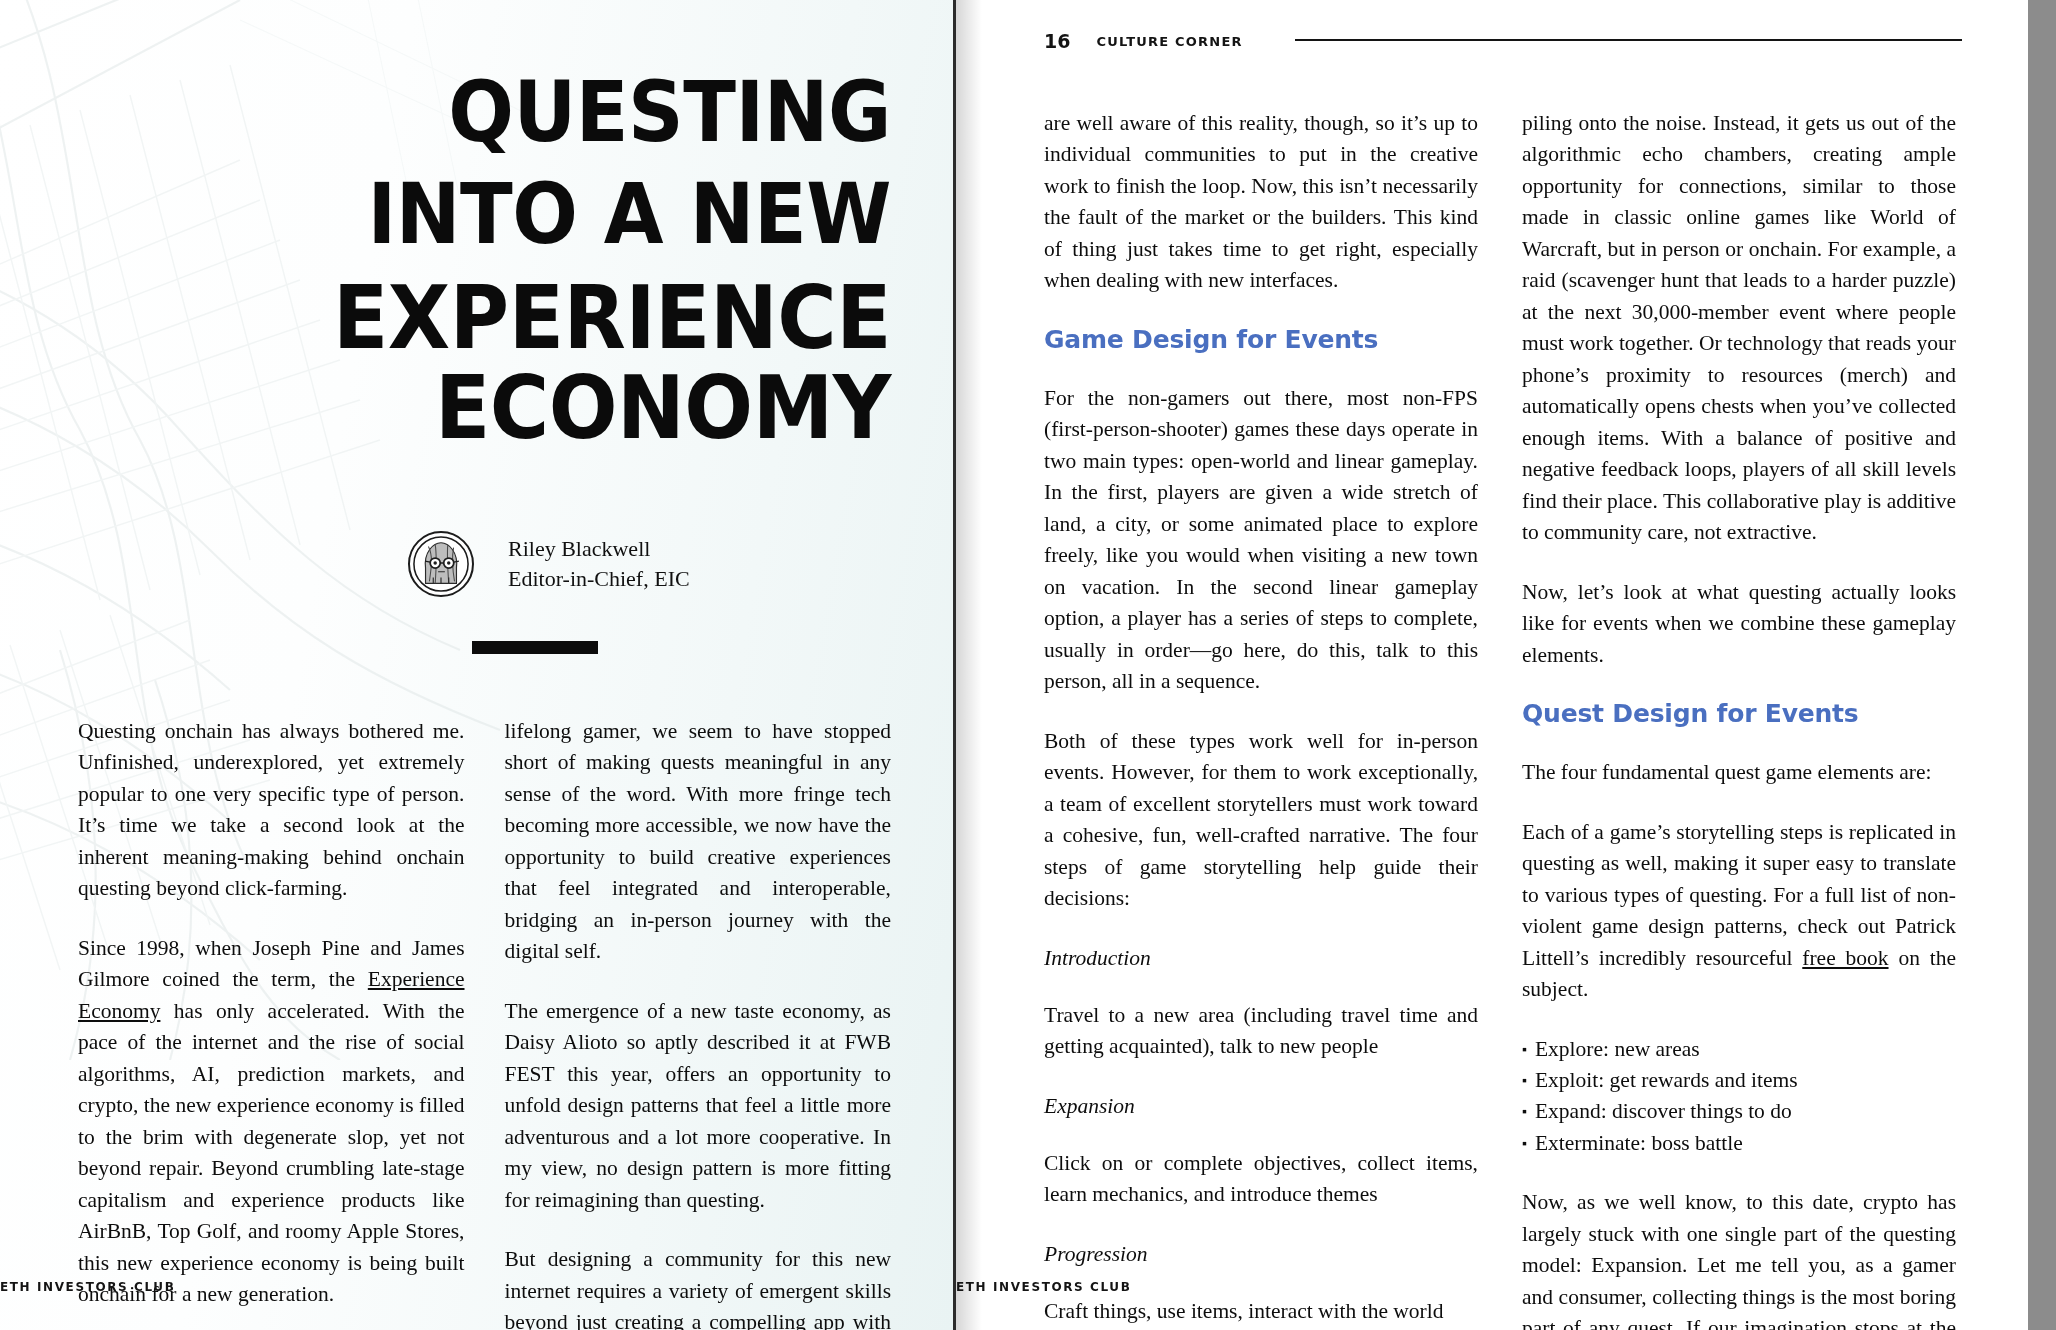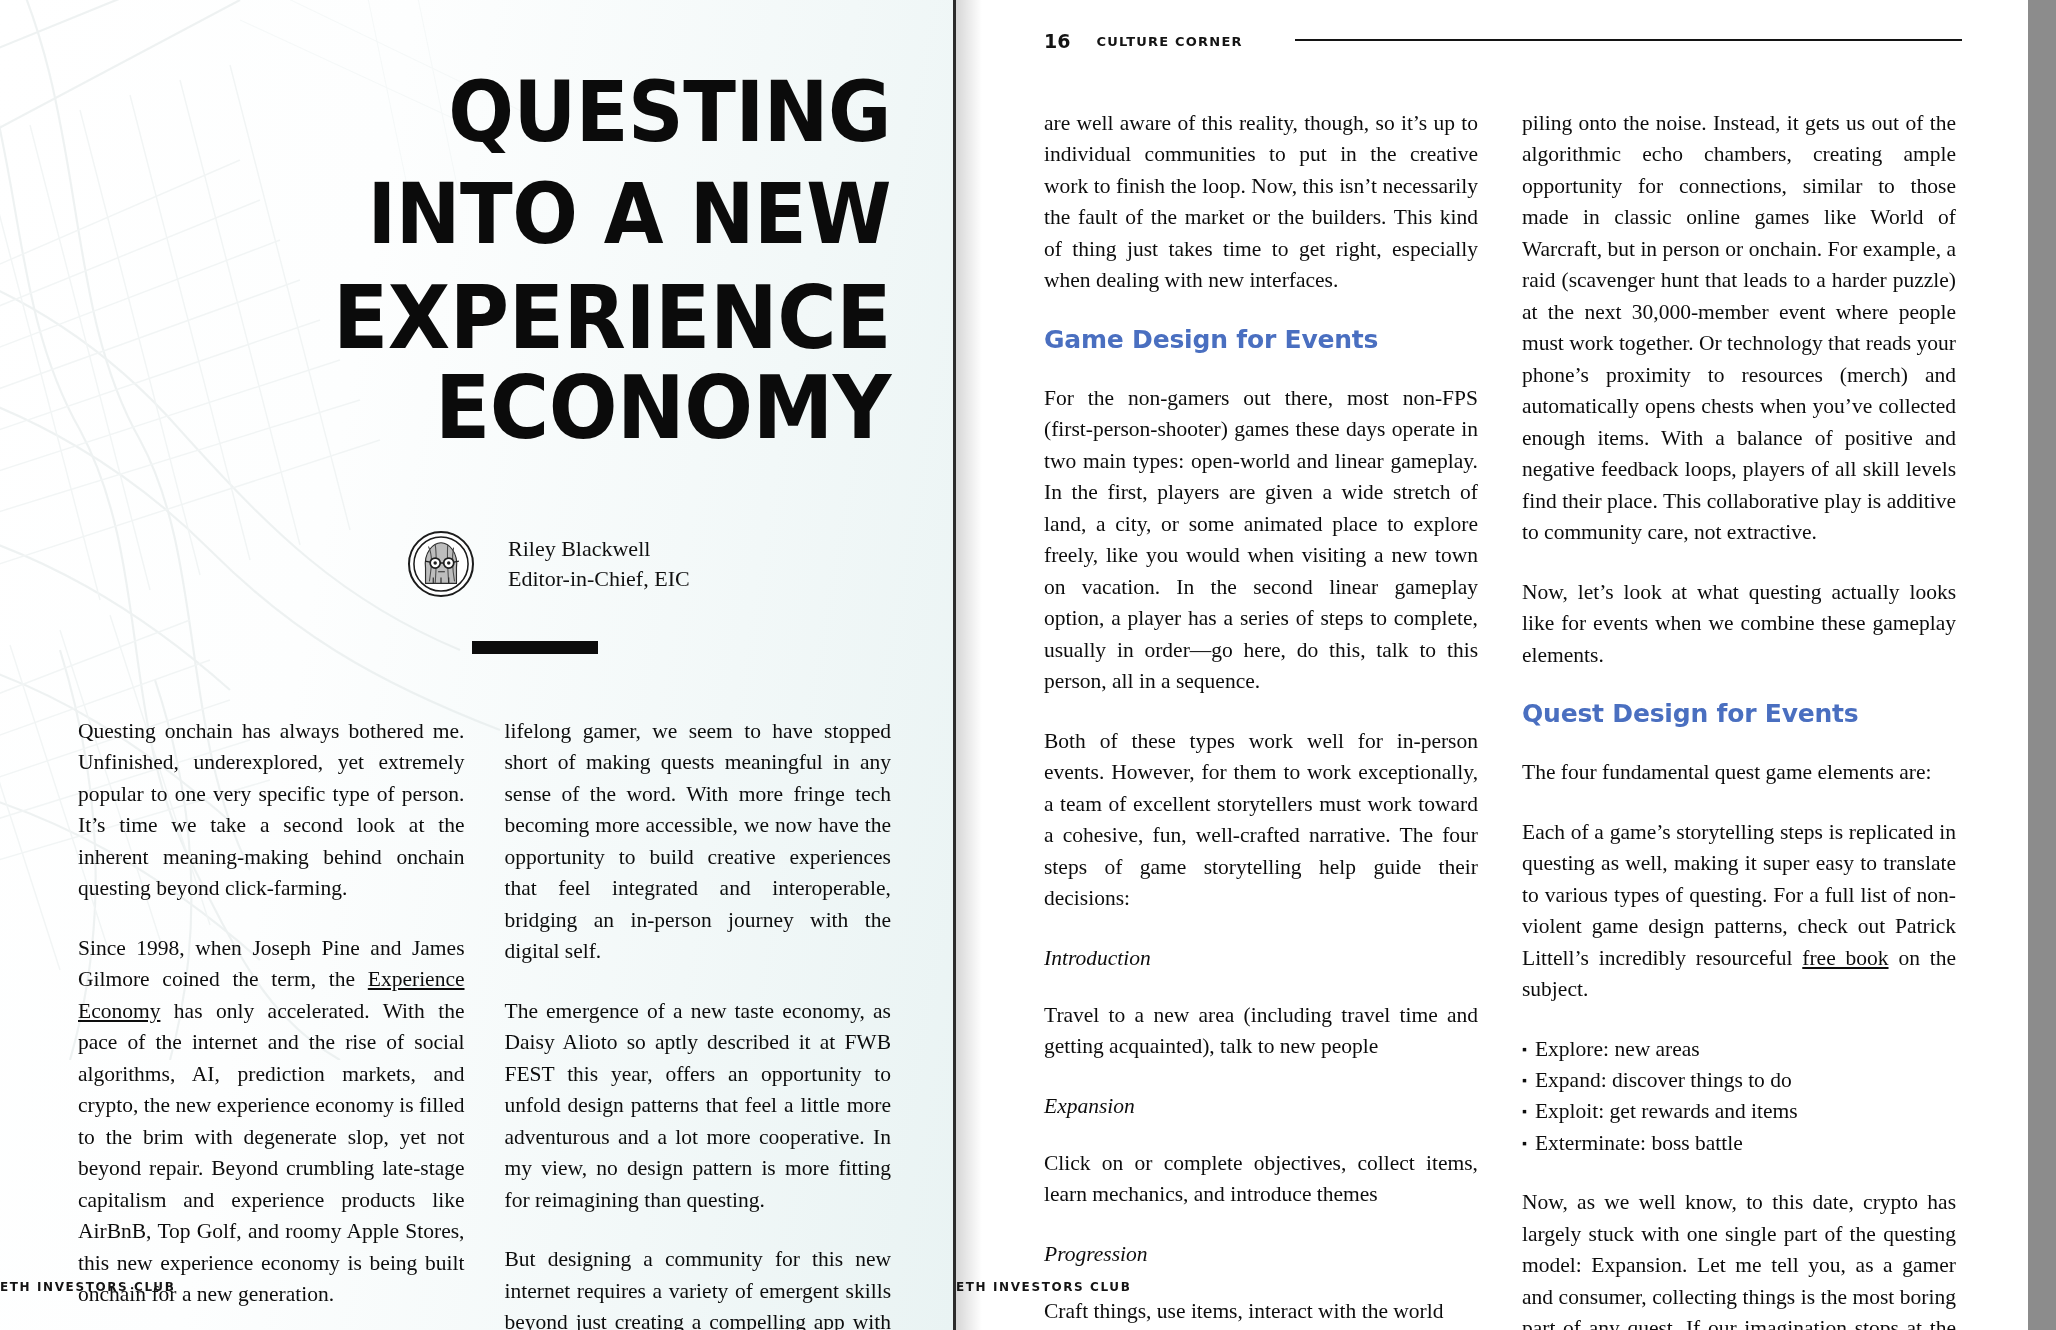--- a/index.html
+++ b/index.html
@@ -334,22 +334,22 @@
         <p class="body">Now, let’s look at what questing actually looks like for events when we combine these gameplay elements.</p>
 
         <h2 class="sub">Quest Design for Events</h2>
 
         <p class="body">The four fundamental quest game elements are:</p>
 
         <p class="body"><span id="rp-c2-p1">Each of a game’s storytelling steps is replicated in questing as well, making it super easy to translate to various types of questing. For a full list of non-violent game design patterns, check out Patrick Littell’s incredibly resourceful <span class="ul-link">free book</span> on the subject.</span></p>
 
         <ul class="quest-list">
           <li>Explore: new areas</li>
+          <li>Exploit: get rewards and items</li>
           <li>Expand: discover things to do</li>
-          <li>Exploit: get rewards and items</li>
           <li>Exterminate: boss battle</li>
         </ul>
 
         <p class="body">Now, as we well know, to this date, crypto has largely stuck with one single part of the questing model: Expansion. Let me tell you, as a gamer and consumer, collecting things is the most boring part of any quest. If our imagination stops at the most monetizable part of a quest, that makes it very clear why we’re here. However, we can integrate the other steps in the model. Events that incorporate all elements of a quest build memories. After all, the number one goal for an event should be to create experiences worth retelling.</p>
 
       </div>
 
     </div>
 
     <div class="page-footer">ETH INVESTORS CLUB</div>

